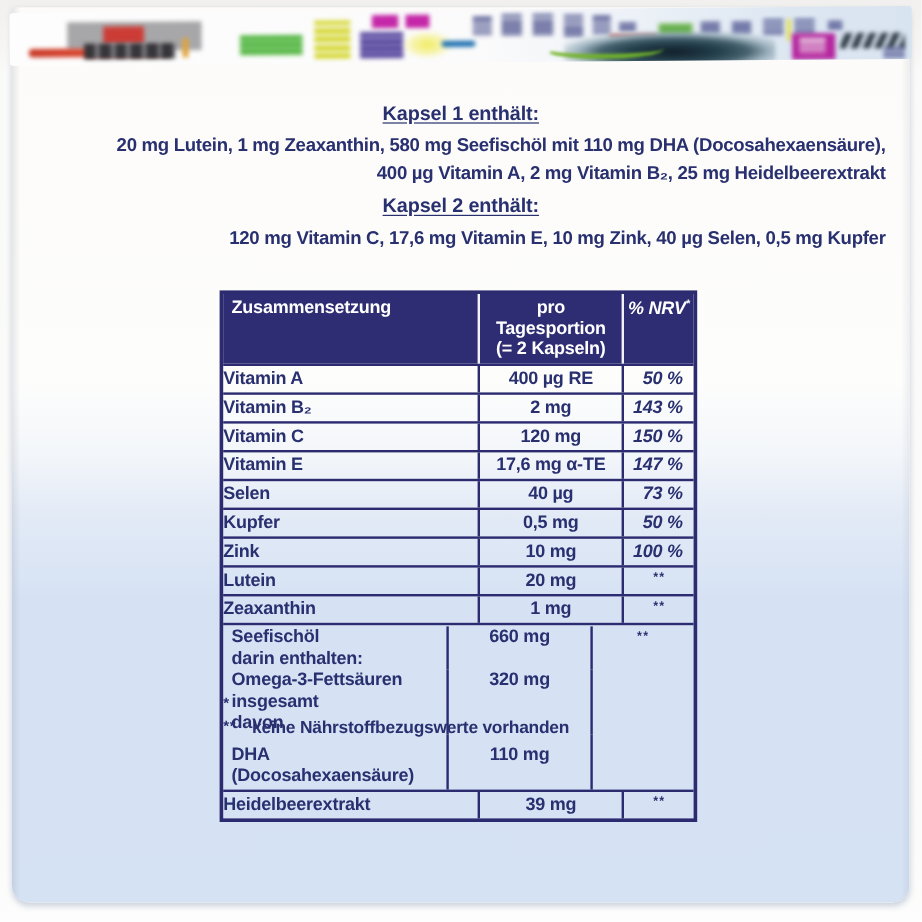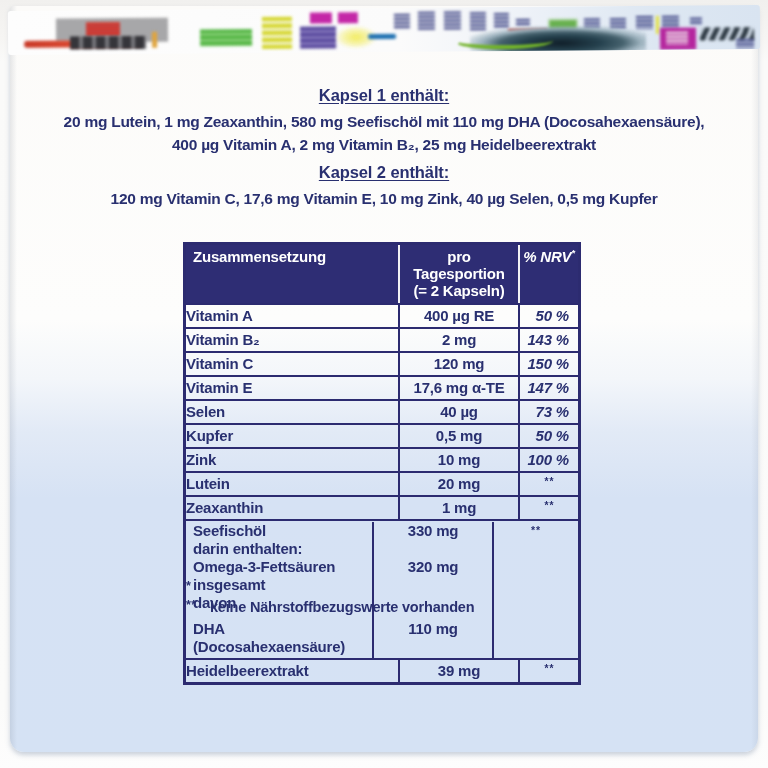--- a/index.html
+++ b/index.html
@@ -55,21 +55,21 @@
   .t11{left:682px;top:12px;width:12px;height:8px;}
   .b-swoosh{left:446px;top:26px;width:96px;height:12px;border-radius:50%;border-bottom:4px solid #72b32a;border-left:3px solid transparent;background:transparent;filter:blur(1.2px);}
   .b-eye{left:462px;top:20px;width:176px;height:30px;background:radial-gradient(ellipse at 52% 55%,#101e28 0%,#24404d 30%,#46626e 48%,#9fb4c0 62%,rgba(207,221,232,0) 80%);}
   .b-ybar{left:648px;top:10px;width:3px;height:18px;background:#e4e03a;}
   .b-magR{left:652px;top:22px;width:36px;height:22px;background:#b5269e;}
   .b-magRtxt{left:658px;top:26px;width:22px;height:13px;background:repeating-linear-gradient(180deg,#f3f0ee 0 2px,rgba(243,240,238,.1) 2px 4px);}
   .b-dark{left:692px;top:22px;width:54px;height:13px;background:repeating-linear-gradient(-65deg,#2e3a44 0 5px,rgba(46,58,68,.1) 5px 9px);}
   .t12{left:728px;top:34px;width:18px;height:9px;}
   .sect{position:absolute;left:30px;right:30px;text-align:center;color:#293070;}
   .sect .title{font-size:16.5px;font-weight:700;text-decoration:underline;text-underline-offset:2px;margin-bottom:5px;letter-spacing:-.1px;}
-  .sect .bline{font-size:15.5px;font-weight:600;line-height:23px;letter-spacing:-.25px;}
+  .sect .bline{font-size:15.5px;font-weight:600;line-height:23px;letter-spacing:-.25px;text-align:right;}
   #cap1{top:86px;}
   #cap2{top:163px;}
 
   
   .ntable{
     position:absolute;left:183px;top:242px;width:398px;
     border:3px solid #2c2b70;color:#293070;font-size:15px;font-weight:600;letter-spacing:-.2px;
     box-sizing:border-box;background:transparent;
   }
   .thead{display:flex;background:#2e2d74;color:#fff;}
@@ -213,21 +213,21 @@
       <div class="td c2">1 mg</div>
       <div class="td c3 ref">**</div>
     </div>
 
     <div class="tr" style="display:block;">
       <div class="mini first">
         <div class="m1">
           <div>Seefischöl</div>
           <div>darin enthalten:</div>
         </div>
-        <div class="m2">330 mg</div>
+        <div class="m2">660 mg</div>
         <div class="m3 ref">**</div>
       </div>
       <div class="mini">
         <div class="m1">
           <div>Omega-3-Fettsäuren insgesamt</div>
           <div>davon</div>
         </div>
         <div class="m2">320 mg</div>
         <div class="m3"></div>
       </div>

